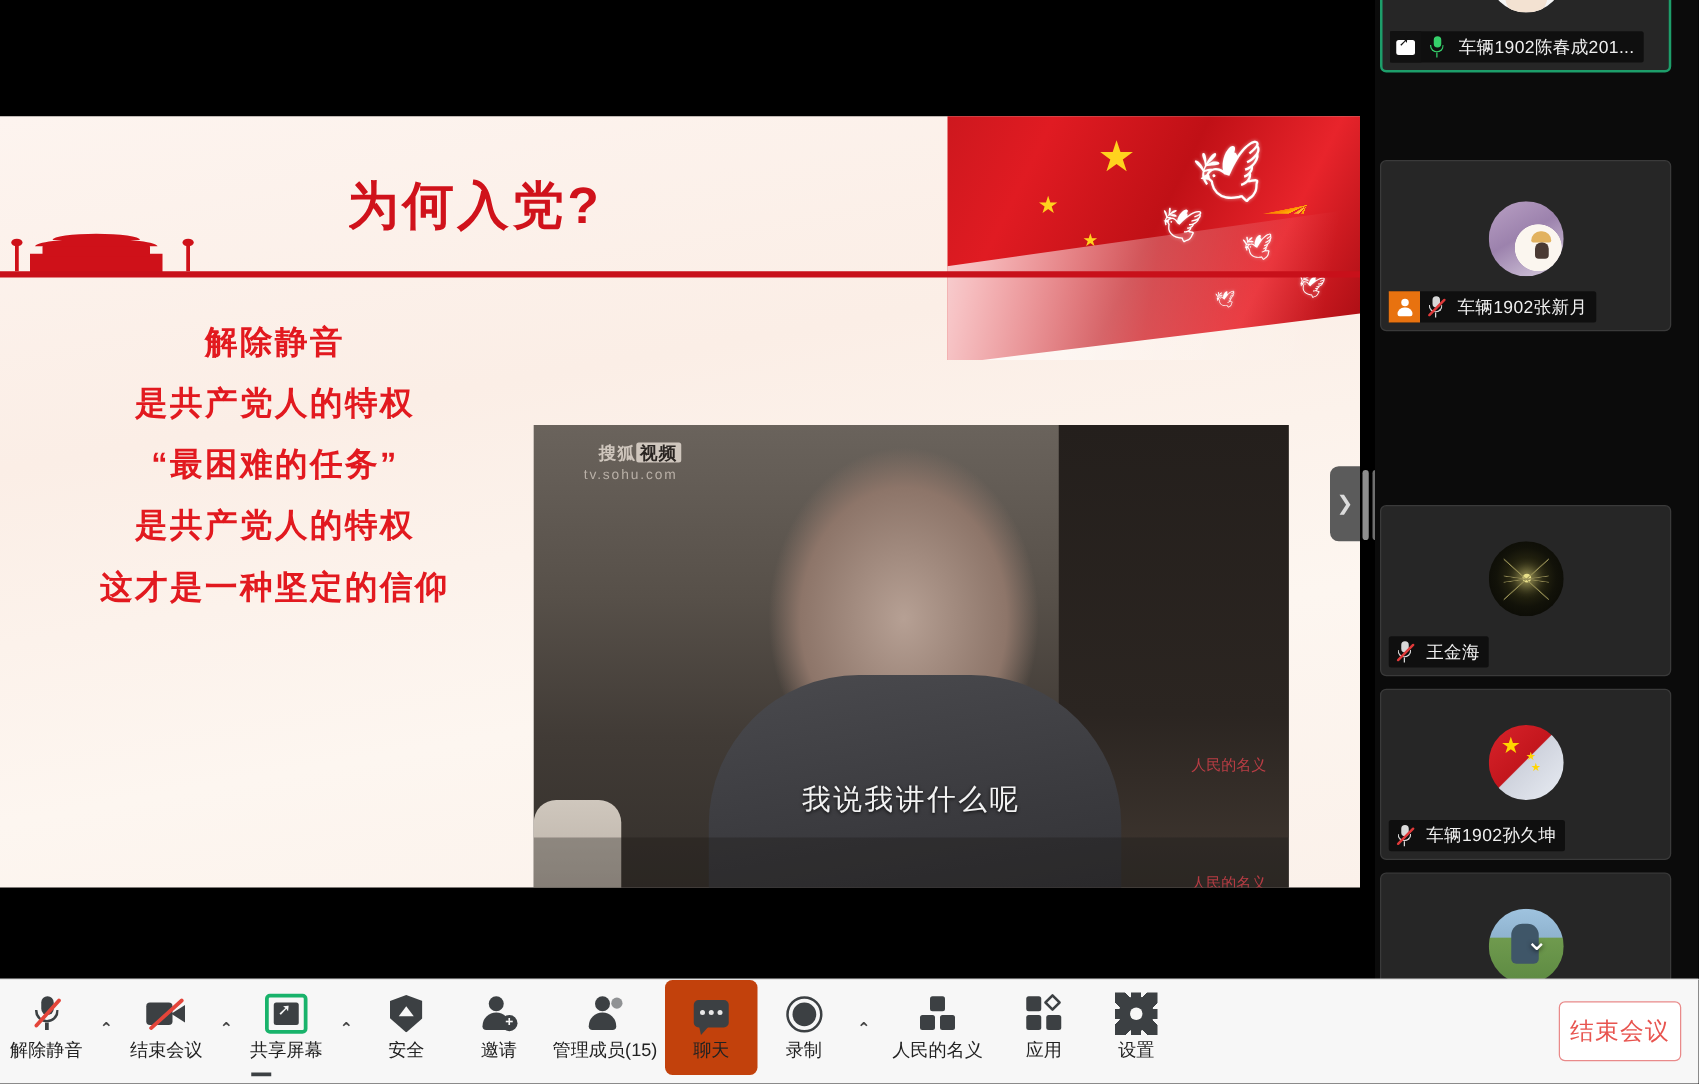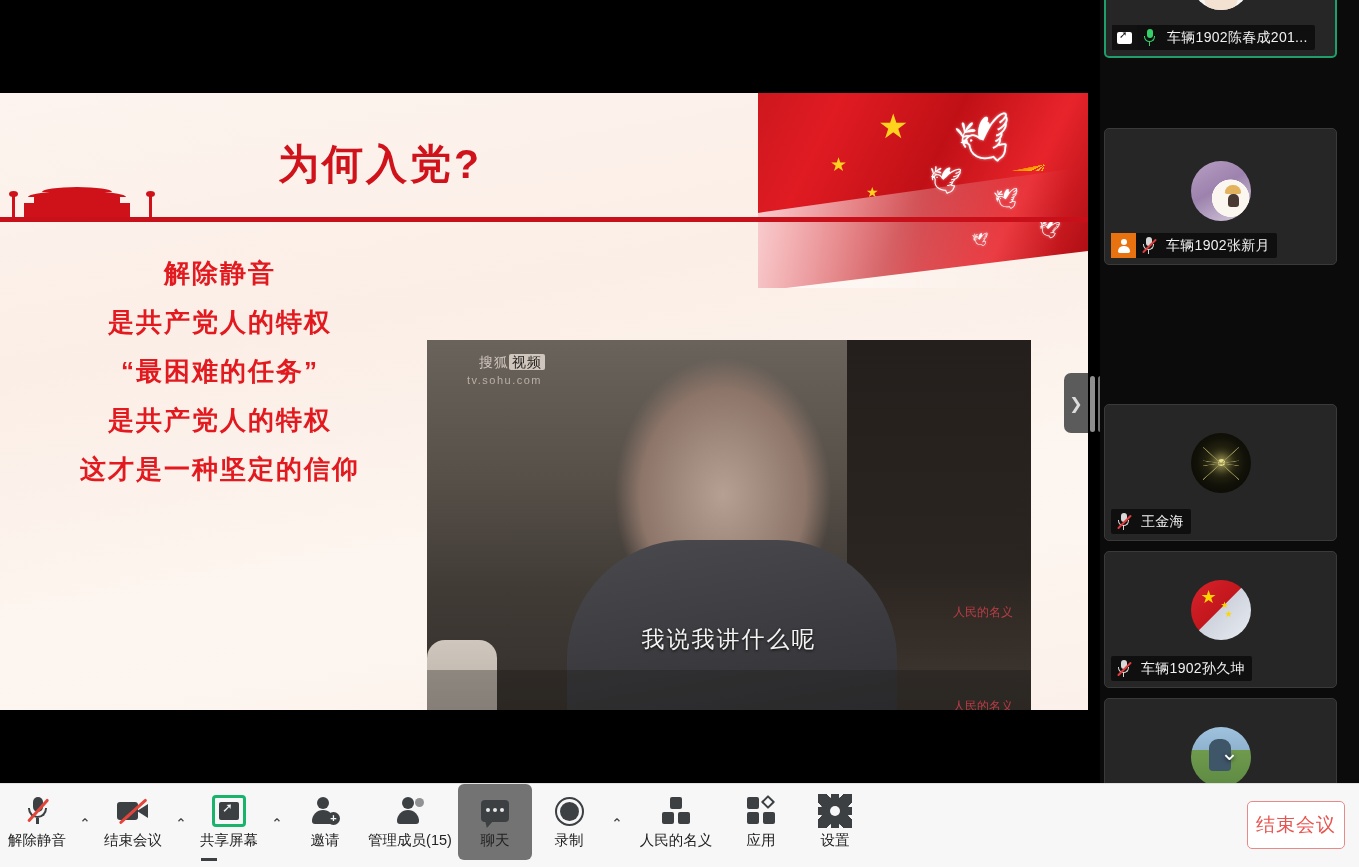--- a/index.html
+++ b/index.html
@@ -64,21 +64,21 @@
       radial-gradient(ellipse 150px 190px at 49% 36%, #b6a094 0%, #8d7569 55%, rgba(0,0,0,0) 72%),
       radial-gradient(ellipse 230px 170px at 50% 88%, #3c3a38 0%, rgba(0,0,0,0) 70%),
       linear-gradient(180deg,#6a635c 0%,#575049 32%,#413b36 58%,#2e2a26 100%); }
   .vid-suit { position:absolute; left:140px; top:200px; width:330px; height:240px;
     background:linear-gradient(170deg,#4a4a4e 0%,#3a3a3e 50%,#2c2c30 100%);
     border-radius:120px 120px 0 0; }
   .vid-dark { position:absolute; left:420px; top:0; width:184px; height:330px;
     background:linear-gradient(180deg,#241f1c 0%,#2b2521 70%,#3a322c 100%); }
   .vid-chairL { position:absolute; left:0; top:300px; width:70px; height:130px;
     background:linear-gradient(180deg,#cfc7bd,#a79d93); border-radius:18px 18px 0 0; }
-  .sohu-mark { position:absolute; left:52px; top:14px; color:#cfc6bd; font-size:14px; font-weight:normal;
+  .sohu-mark { position:absolute; left:52px; top:14px; color:#cfc6bd; font-size:14px; font-weight:bold;
     letter-spacing:1px; }
   .sohu-mark .box { background:#cfc6bd; color:#2a2522; padding:0 3px; border-radius:2px; }
   .sohu-url { position:absolute; left:40px; top:34px; color:#b9b0a7; font-size:11px; letter-spacing:1.5px; }
   .rm-mark { position:absolute; right:18px; color:#d0404a; font-size:12px; opacity:.85;
     font-family:"Liberation Serif",serif; }
   .rm1 { top:264px; } .rm2 { top:358px; }
   .sub { position:absolute; left:0; width:604px; text-align:center; color:#f2f2f2;
     font-size:23px; letter-spacing:2px; text-shadow:0 1px 3px rgba(0,0,0,.9); }
   .sub1 { top:284px; }
   .vid-band { position:absolute; left:0; top:330px; width:604px; height:100px;
@@ -170,21 +170,21 @@
   .av-f:before { content:""; position:absolute; left:18px; top:12px; width:22px; height:32px;
     background:#3f5668; border-radius:9px 9px 4px 4px; }
 
   
   .toolbar { position:absolute; left:0; top:783px; width:1359px; height:84px; background:#f7f7f7;
     border-top:1px solid #e2e2e2; }
   .tb-left { position:absolute; left:0; top:0; height:84px; display:flex; align-items:flex-start; }
   .tb-item { position:relative; width:74px; height:76px; display:flex; flex-direction:column;
     align-items:center; justify-content:flex-start; padding-top:9px; border-radius:6px; }
   .tb-item.wide { width:96px; }
-  .tb-item.active { background:#737373; }
+  .tb-item.active { background:#c2410c; }
   .tb-ico { height:36px; display:flex; align-items:center; justify-content:center; }
   .tb-label { font-size:14.5px; color:#222; margin-top:2px; white-space:nowrap; }
   .tb-caret { width:22px; height:76px; display:flex; align-items:center; justify-content:center;
     padding-top:2px; color:#444; font-size:13px; font-weight:bold; }
   .end-btn { position:absolute; right:14px; top:17px; width:98px; height:48px; border:1px solid #e98a8a;
     border-radius:5px; color:#e8544f; font-size:19px; display:flex; align-items:center;
     justify-content:center; letter-spacing:1px; background:#fff; }
 
   
   .ic { position:relative; color:#3c4043; }
@@ -426,20 +426,26 @@
         <div class="tb-ico">
             <div class="ic-share">
               <div class="in"></div>
               <div class="foot"></div>
             </div>
           </div>
         <div class="tb-label">共享屏幕</div>
       </div>
       <div class="tb-caret">⌃</div>
 
+      <div class="tb-item">
+        <div class="tb-ico">
+            <div class="ic-shield"></div>
+          </div>
+        <div class="tb-label">安全</div>
+      </div>
 
       <div class="tb-item">
         <div class="tb-ico">
             <div class="ic ic-person">
               <div class="h"></div>
               <div class="b"></div>
               <div class="plus">+</div>
             </div>
           </div>
         <div class="tb-label">邀请</div>

